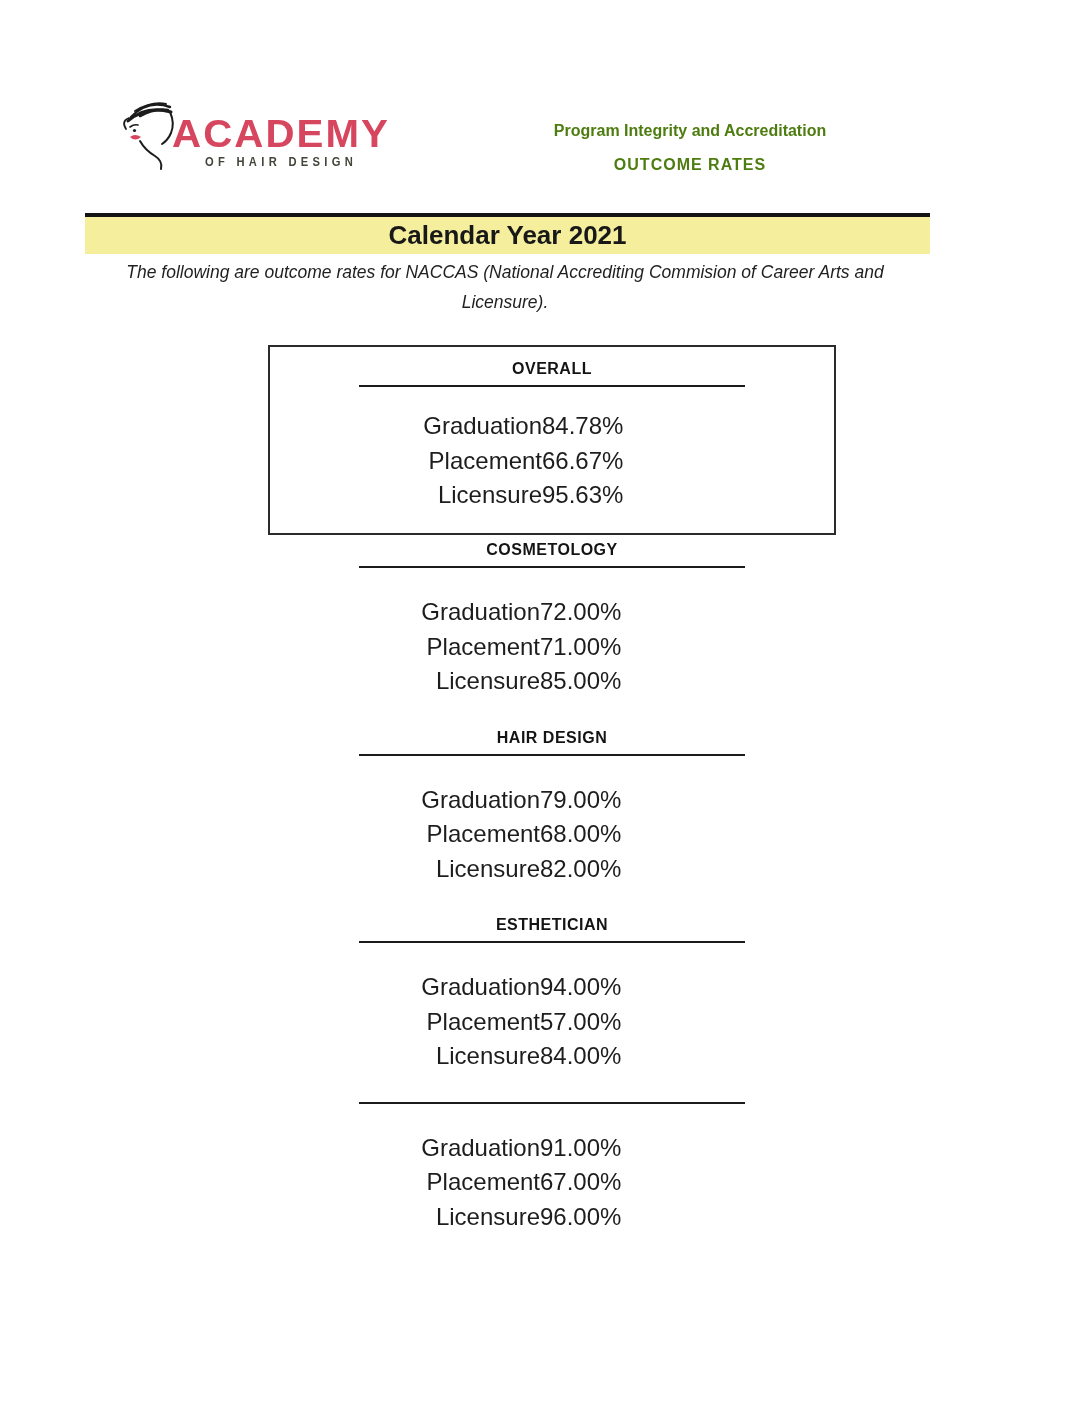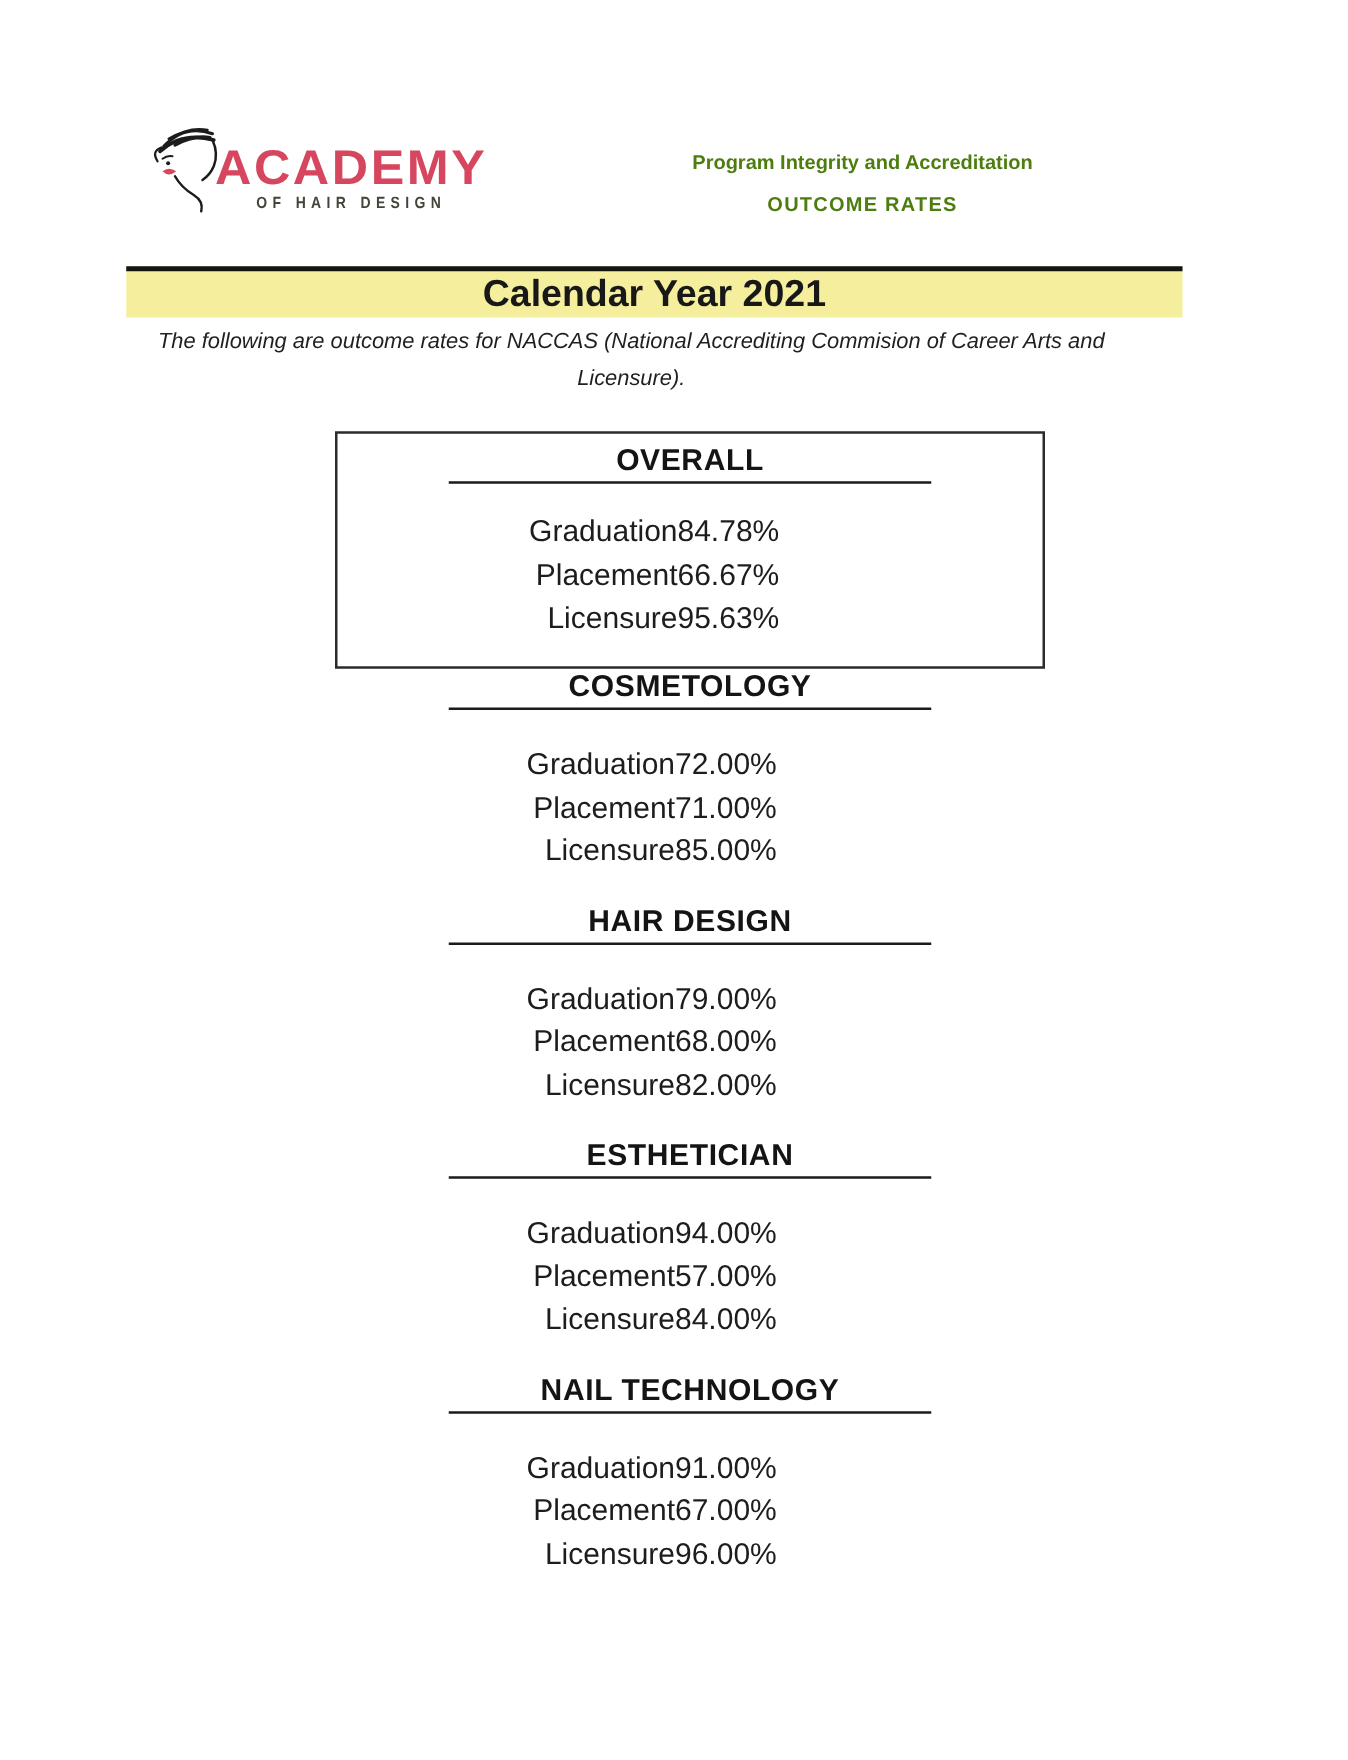--- a/index.html
+++ b/index.html
@@ -18,40 +18,39 @@
     text-align:center; font-weight:bold; font-size:16px; line-height:34px;
     color:#4d7c0f;
   }
   .header-text .line2 { letter-spacing:1px; }
   
   .banner {
     position:absolute; left:85px; top:213px; width:845px; height:41px;
     background:#f5ee9d;
     border-top:4px solid #141414;
     display:flex; align-items:center; justify-content:center;
-    font-weight:bold; font-size:30px; color:#181818;
+    font-weight:bold; font-size:26px; color:#181818;
     box-sizing:border-box;
-    margin-left:16px;
   }
   
   .intro {
     position:absolute; left:60px; top:257px; width:890px;
     text-align:center; font-style:italic; font-size:17.5px;
     line-height:30px; color:#1f1f1f;
   }
   
   .sections { position:absolute; left:268px; top:345px; width:568px; }
   .section { margin-bottom:24px; }
   .section.boxed {
     border:2px solid #2b2b2b;
     height:190px; box-sizing:border-box;
     padding-top:11px; margin-bottom:4px;
   }
   .section-title {
-    font-size:24px; font-weight:bold; letter-spacing:.5px;
+    font-size:16px; font-weight:bold; letter-spacing:.5px;
     text-align:center; line-height:22px; color:#141414;
   }
   .rule { width:386px; height:2px; background:#1b1b1b; margin:5px auto 0; }
   .rows { margin-top:31px; }
   .boxed .rows { margin-top:26px; }
   .row { display:flex; height:34.5px; font-size:24px; line-height:25px; color:#1d1d1d; }
   .row .label { width:272px; text-align:right; }
   .row .value { }
 </style>
 </head>
@@ -169,21 +168,20 @@
         <span class="value">57.00%</span>
       </div>
       <div class="row">
         <span class="label">Licensure</span>
         <span class="value">84.00%</span>
       </div>
     </div>
   </div>
 
   <div class="section">
-    <div class="section-title">NAIL TECHNOLOGY</div>
     <div class="rule"></div>
     <div class="rows">
       <div class="row">
         <span class="label">Graduation</span>
         <span class="value">91.00%</span>
       </div>
       <div class="row">
         <span class="label">Placement</span>
         <span class="value">67.00%</span>
       </div>

